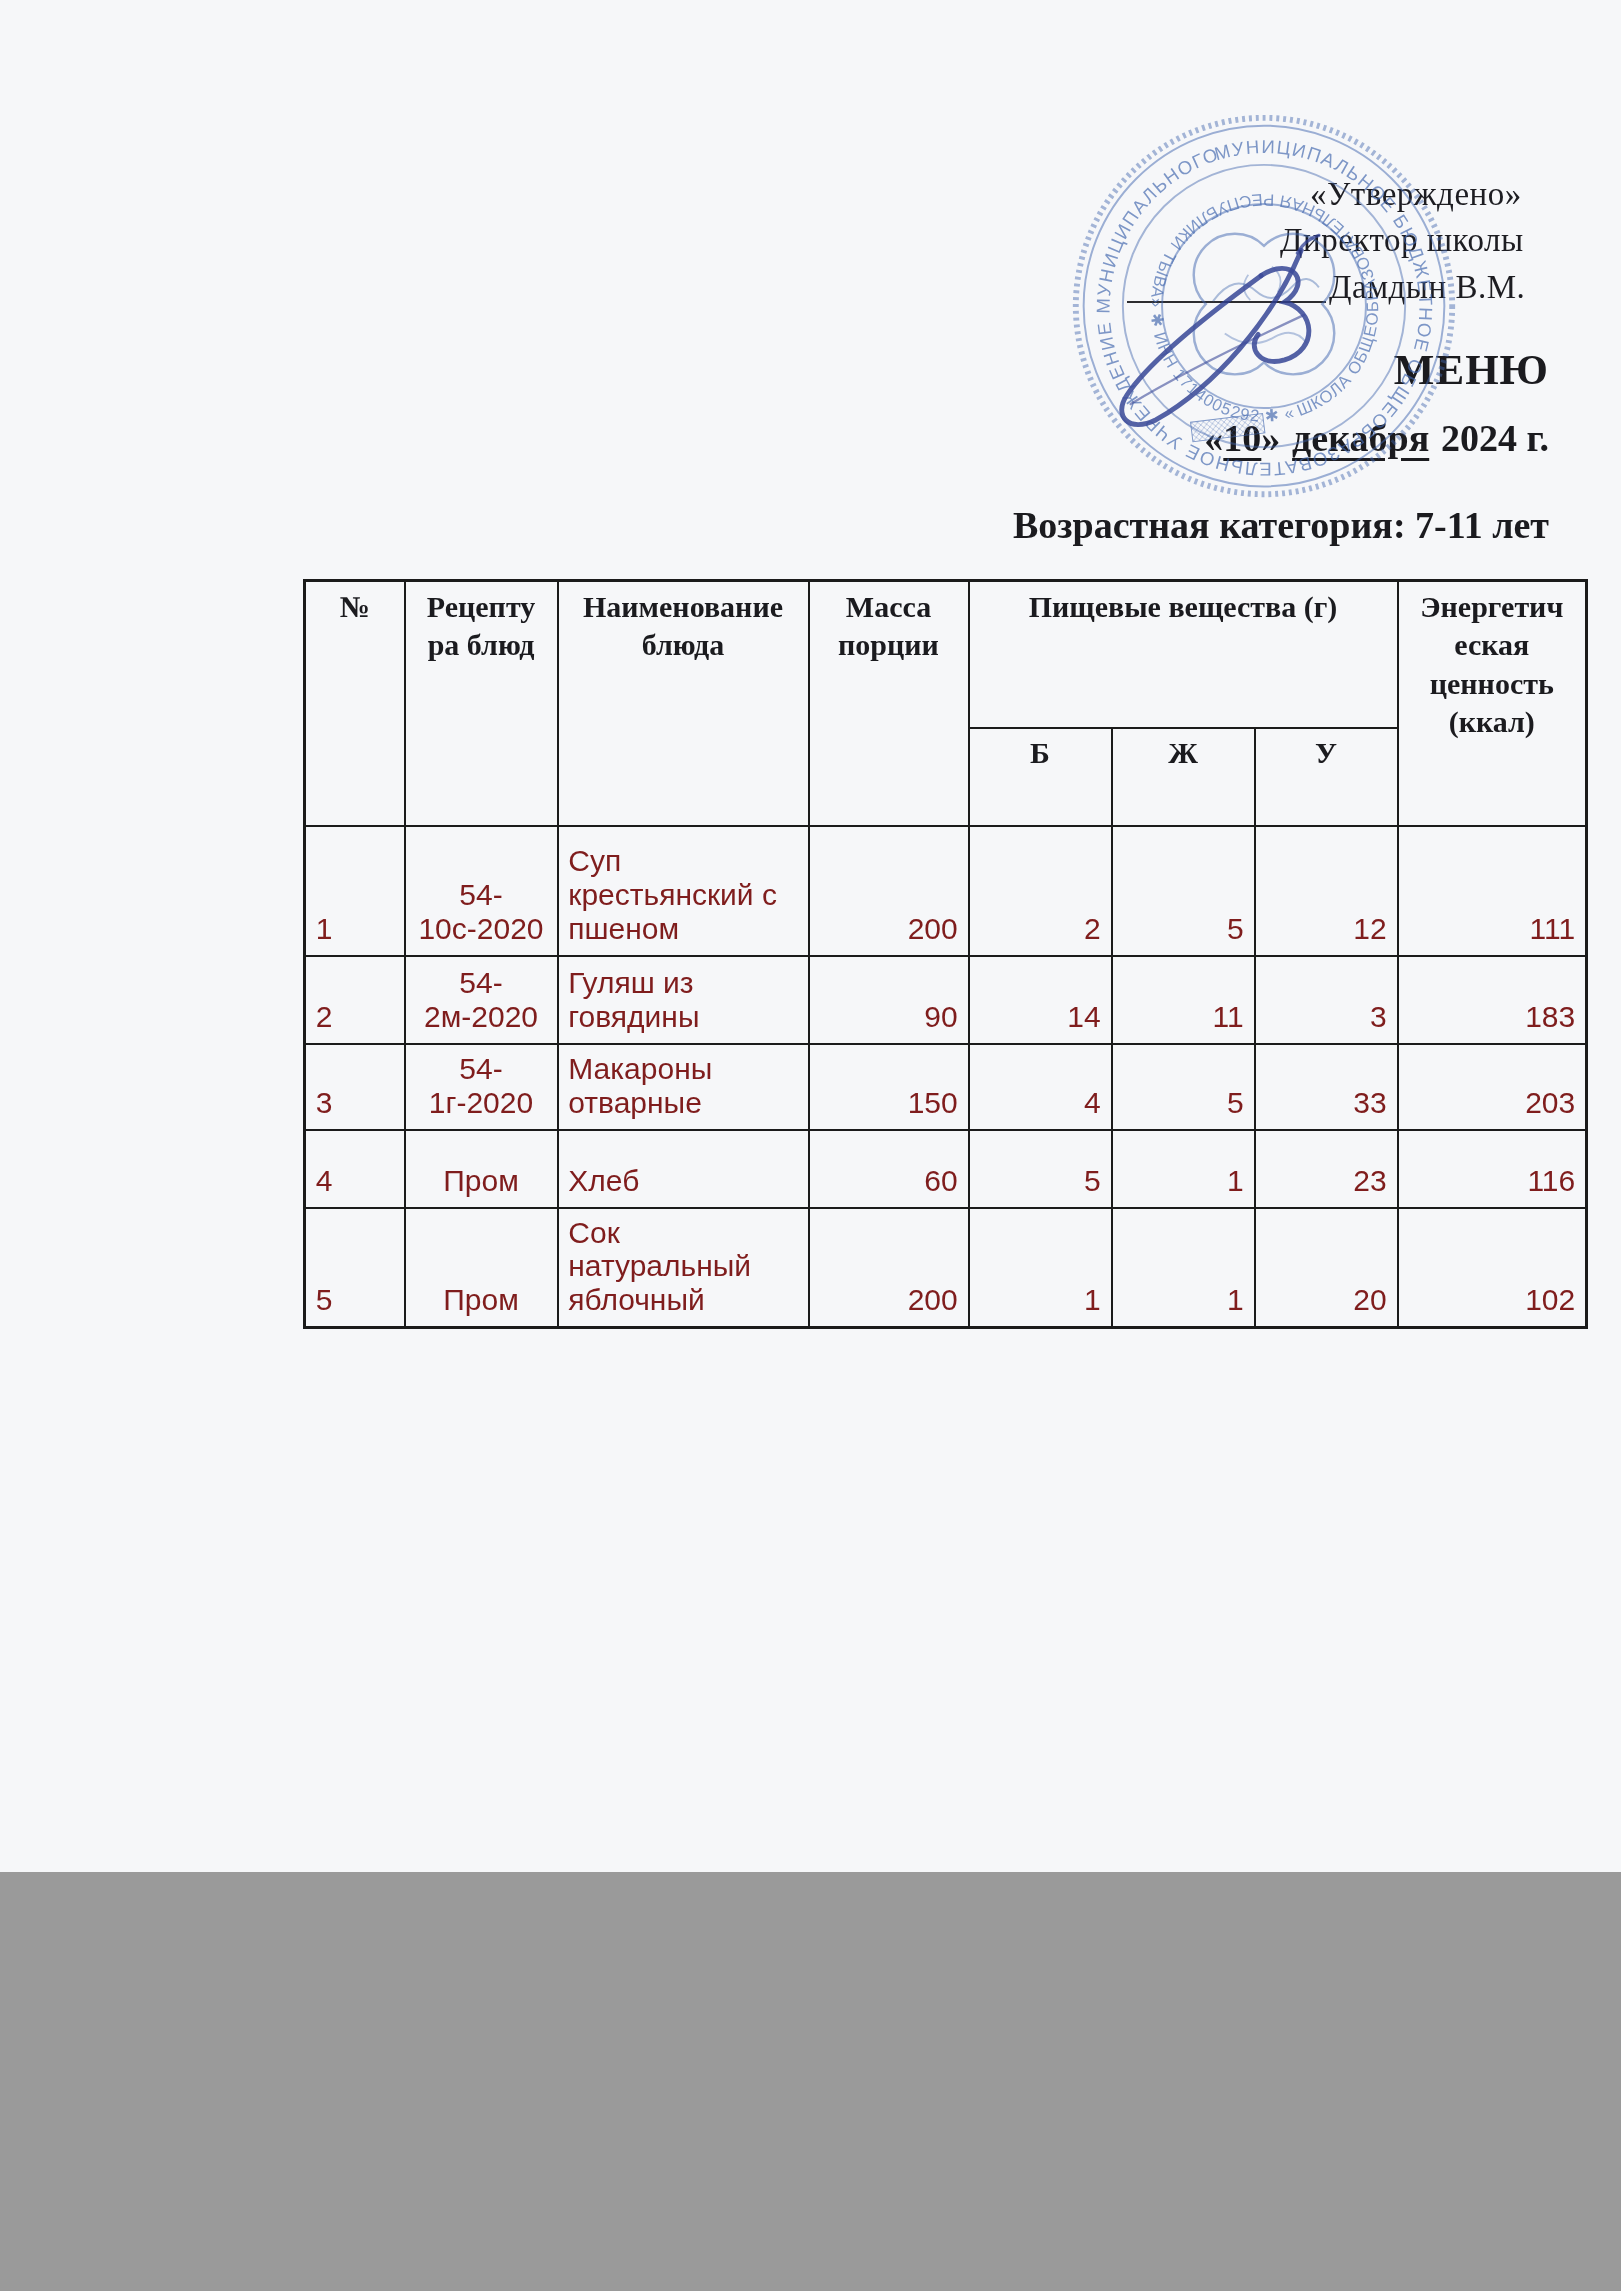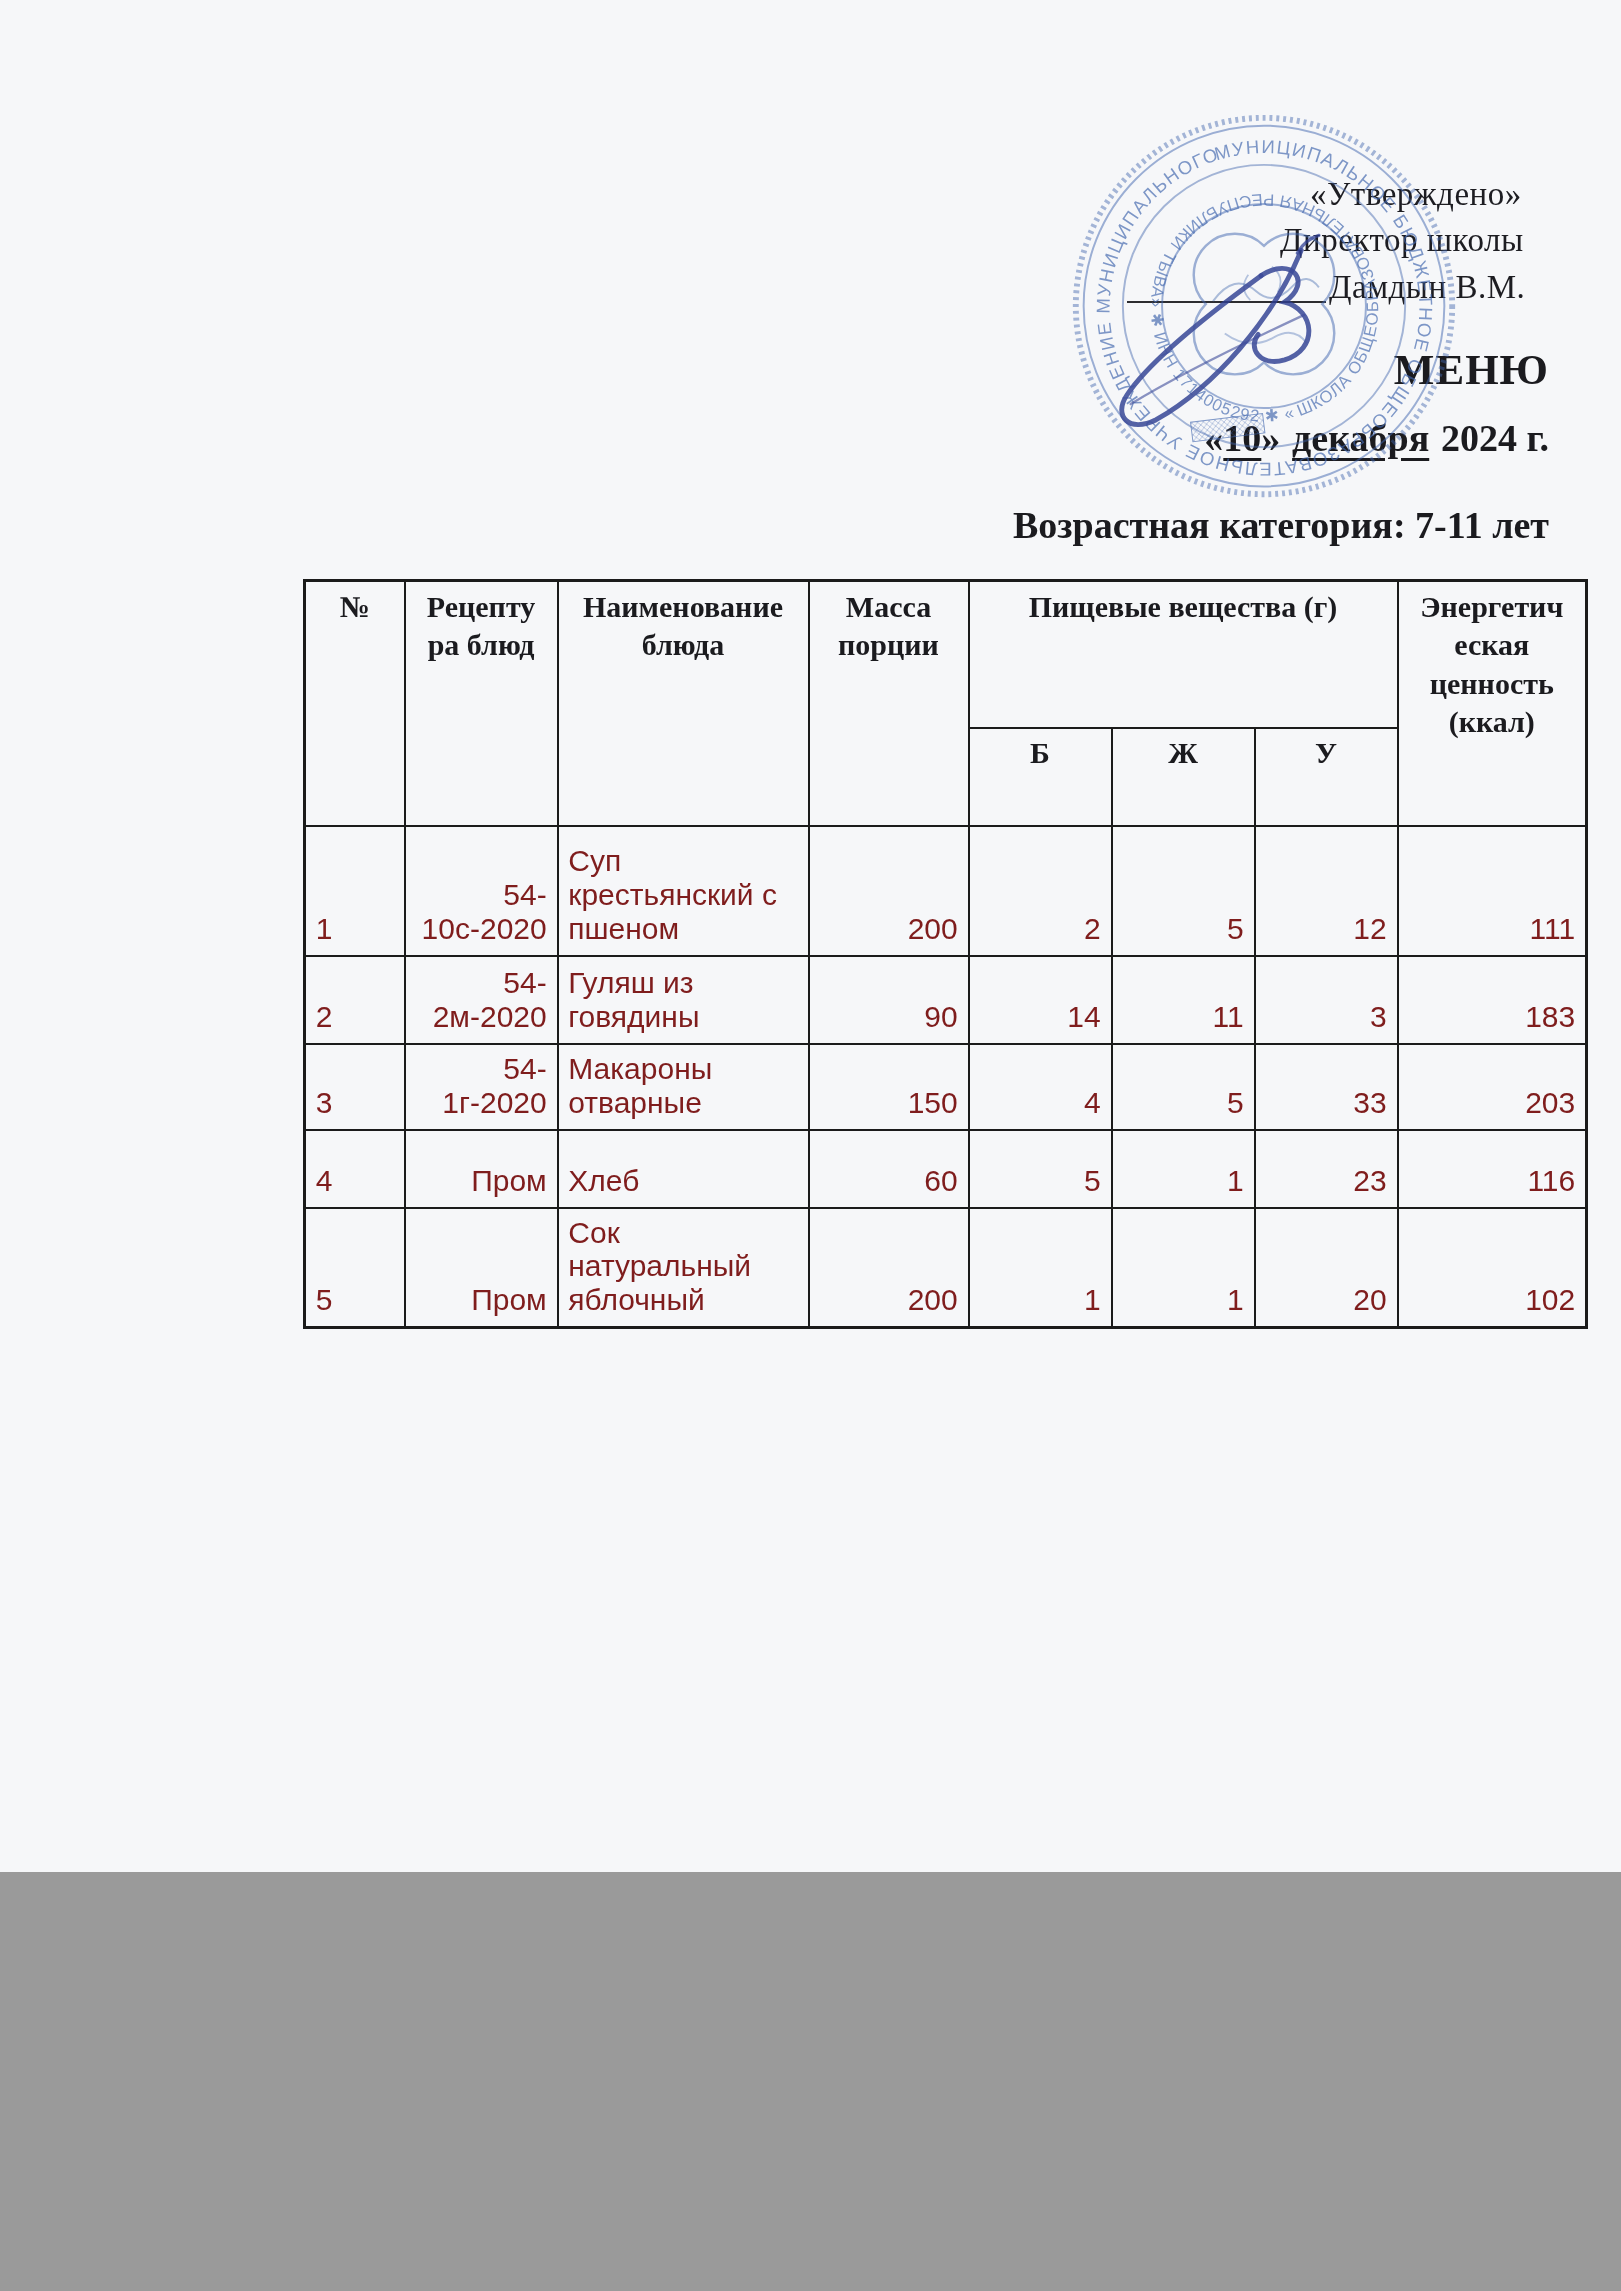--- a/index.html
+++ b/index.html
@@ -75,21 +75,21 @@
   th.group-head{vertical-align:middle;padding-bottom:13.7px;}
   th.sub-head{padding-top:9.8px;}
   table.menu td{
     font-size:30px;
     line-height:1.13
 ;    color:#7f1d1d;
     vertical-align:bottom;
     padding:3.9px 9.8px 8.8px;
   }
   td.c-num{text-align:left;padding-left:13.7px;}
-  td.c-recipe{text-align:right;padding-right:3.9px;margin-left:8px;}
+  td.c-recipe{text-align:center;padding-right:3.9px;margin-left:8px;}
   td.c-dish{vertical-align:top;text-align:left;padding-right:21.6px;}
   td.c-val{text-align:right;padding-right:16.7px;}
   tr.h1{height:147px;}
   tr.h2{height:98px;}
   tr.r1{height:130px;}
   tr.r2{height:88px;}
   tr.r3{height:86px;}
   tr.r4{height:78px;}
   tr.r5{height:120px;}
 </style>

